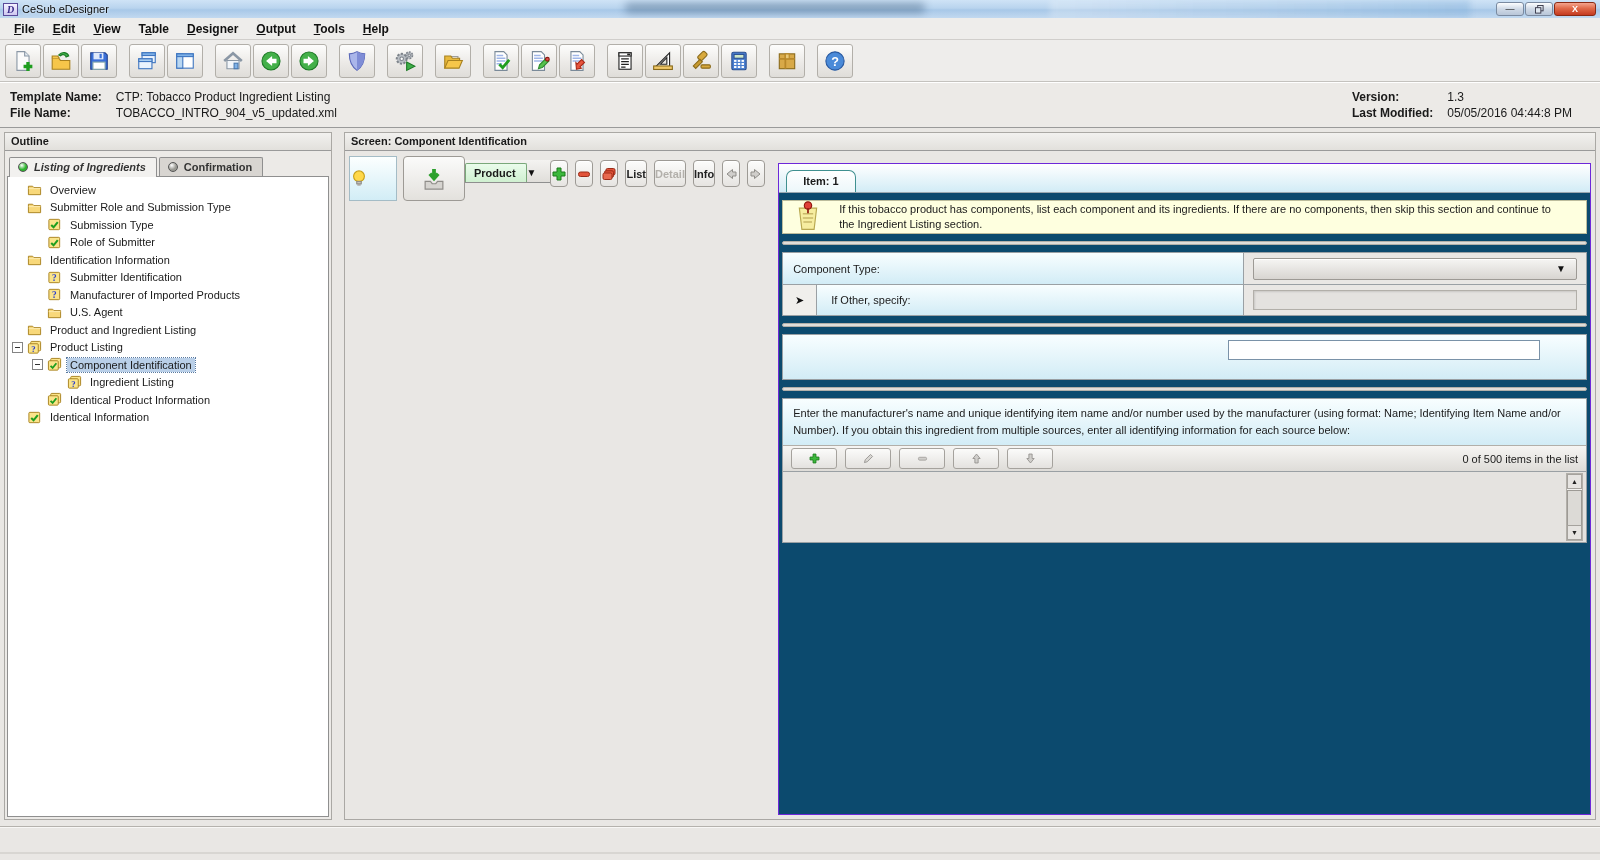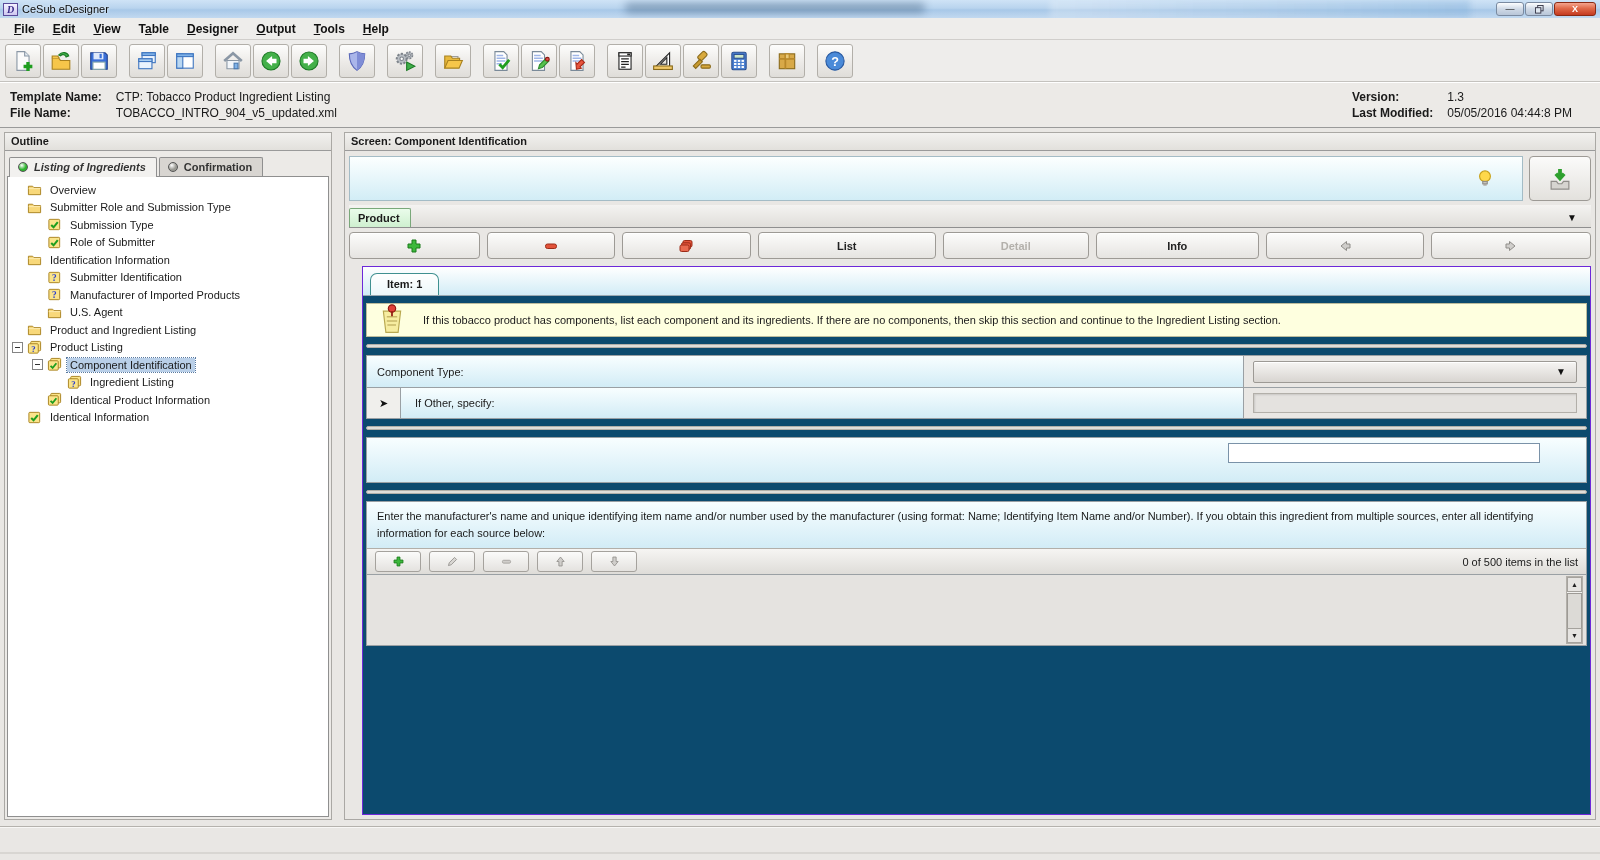--- a/index.html
+++ b/index.html
@@ -50,21 +50,21 @@
   .tree-row { display:flex; align-items:center; height:17.5px; white-space:nowrap; }
   .tree-row .exp { width:11px; height:11px; border:1px solid #848484; background:#fff; margin-right:3px; position:relative; flex:none; }
   .tree-row .exp::after { content:""; position:absolute; left:2px; top:4px; width:5px; height:1px; background:#333; }
   .tree-row .ticon { width:17px; height:15px; margin-right:4px; flex:none; }
   .tree-row .ticon svg { width:100%; height:100%; }
   .tree-row .tlabel { font-size:11px; padding:1px 3px; }
   .tree-row .tlabel.sel { background:#b9cfe8; outline:1px dotted #5a7aa0; }
 
   
   .screen-panel { flex:1; margin-left:12px; display:flex; flex-direction:column; border:1px solid #aaa8a4; background:#e9e7e4; }
-  .screen-body { flex:1; display:flex; flex-direction:column; padding:5px 4px 4px 4px; overflow:hidden; }
+  .screen-body { flex:1; display:flex; flex-direction:row; padding:5px 4px 4px 4px; overflow:hidden; }
 
   .banner-row { display:flex; height:45px; gap:6px; }
   .banner { flex:1; border:1px solid #a4bcc6; background:linear-gradient(180deg,#fcffff,#d2edf6); display:flex; align-items:center; justify-content:flex-end; }
   .banner .bulb { width:18px; height:20px; margin-right:28px; }
   .import-btn { width:62px; border:1px solid #9d9a95; border-radius:4px; background:linear-gradient(180deg,#fbfbfa,#e3e1dd); display:flex; align-items:center; justify-content:center; }
   .import-btn svg { width:26px; height:26px; }
 
   .product-strip { height:23px; margin-top:4px; display:flex; align-items:flex-end; background:linear-gradient(180deg,#f4f3f1,#e0deda); border-bottom:1px solid #8f8f8f; }
   .product-tab { border:1px solid #7aa87a; border-bottom:none; background:linear-gradient(180deg,#eafceb,#cff0d0); font-weight:700; padding:3px 10px 3px 8px; border-radius:2px 2px 0 0; }
   .combo-arrow-strip { margin-left:auto; margin-right:14px; font-size:10px; color:#111; padding-bottom:4px; }

